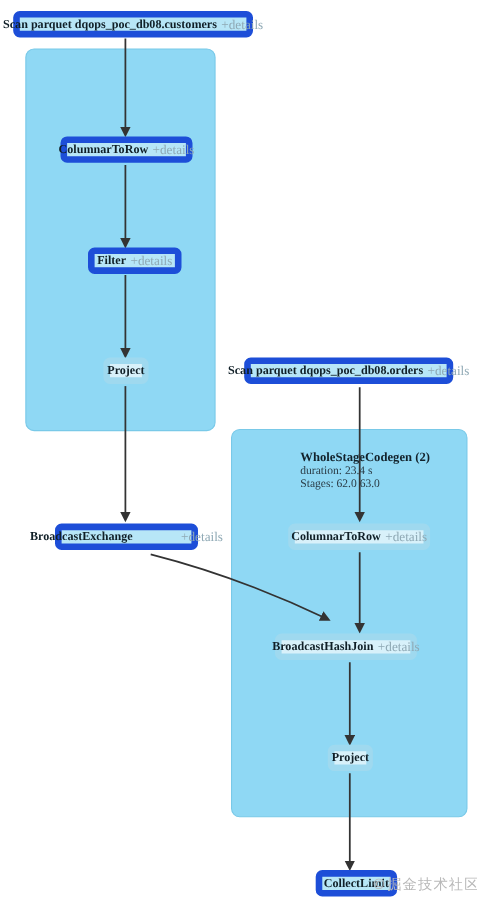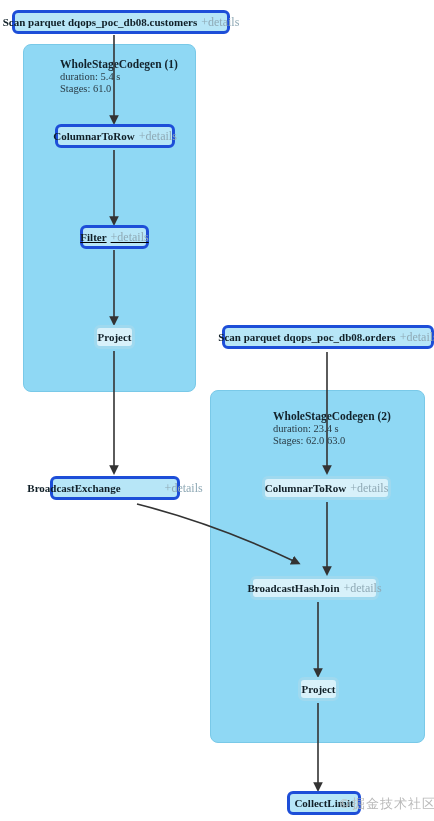--- a/index.html
+++ b/index.html
@@ -38,21 +38,21 @@
   }
   .stage-metric {
     font-size: 10.5px;
     color: #2a3b45;
     display: block;
   }
   
   .node {
     position: absolute;
     background: #B7E6F7;
-    border: 3px solid #1d4ed8;
+    border: 6px solid #1d4ed8;
     border-radius: 6px;
     box-sizing: border-box;
     display: flex;
     align-items: center;
     justify-content: center;
     white-space: nowrap;
     padding: 0 8px;
     height: 24px;
   }
   .node.plain {
@@ -88,25 +88,20 @@
     white-space: nowrap;
     letter-spacing: 1px;
   }
 </style>
 </head>
 <body>
 
 <div id="canvas">
 
   <div class="stage-box" style="left:23px; top:44px; width:173px; height:348px;"></div>
-  <div class="stage-label" style="left:60px; top:58px;">
-    <span class="stage-title">WholeStageCodegen (1)</span>
-    <span class="stage-metric">duration: 5.4 s</span>
-    <span class="stage-metric">Stages: 61.0</span>
-  </div>
 
   <div class="stage-box" style="left:210px; top:390px; width:215px; height:353px;"></div>
   <div class="stage-label" style="left:273px; top:410px;">
     <span class="stage-title">WholeStageCodegen (2)</span>
     <span class="stage-metric">duration: 23.4 s</span>
     <span class="stage-metric">Stages: 62.0 63.0</span>
   </div>
 
   <svg class="edges" viewBox="0 0 434 821">
     <defs>
@@ -137,35 +132,35 @@
   <div class="node" style="left:12px; top:10px; width:218px;">
     <span class="node-name">Scan parquet dqops_poc_db08.customers</span>
     <span class="node-details">+details</span>
   </div>
 
   <div class="node" style="left:55px; top:124px; width:120px;">
     <span class="node-name">ColumnarToRow</span>
     <span class="node-details">+details</span>
   </div>
 
-  <div class="node" style="left:80px; top:225px; width:69px;text-decoration:underline;">
+  <div class="node" style="left:80px; top:225px; width:85px;">
     <span class="node-name">Filter</span>
     <span class="node-details">+details</span>
   </div>
 
   <div class="node plain" style="left:94px; top:325px; width:41px;">
     <span class="node-name">Project</span>
   </div>
 
   <div class="node" style="left:50px; top:476px; width:130px;gap:40px;">
     <span class="node-name">BroadcastExchange</span>
     <span class="node-details">+details</span>
   </div>
 
-  <div class="node" style="left:222px; top:325px; width:212px;">
+  <div class="node" style="left:222px; top:325px; width:190px;">
     <span class="node-name">Scan parquet dqops_poc_db08.orders</span>
     <span class="node-details">+details</span>
   </div>
 
   <div class="node plain" style="left:262px; top:476px; width:129px;">
     <span class="node-name">ColumnarToRow</span>
     <span class="node-details">+details</span>
   </div>
 
   <div class="node plain" style="left:250px; top:576px; width:129px;">

